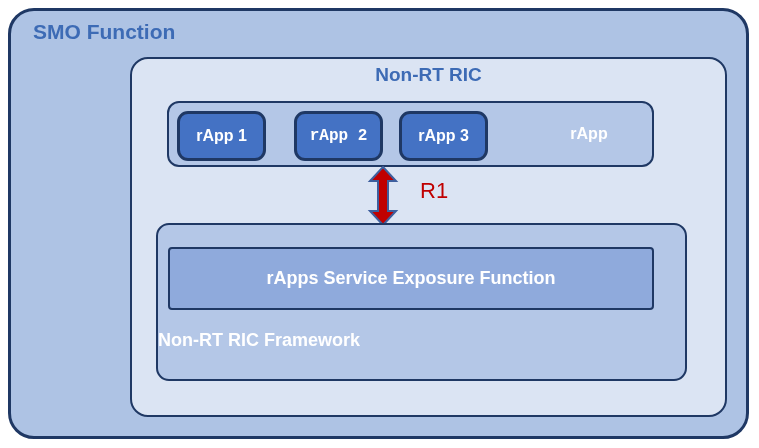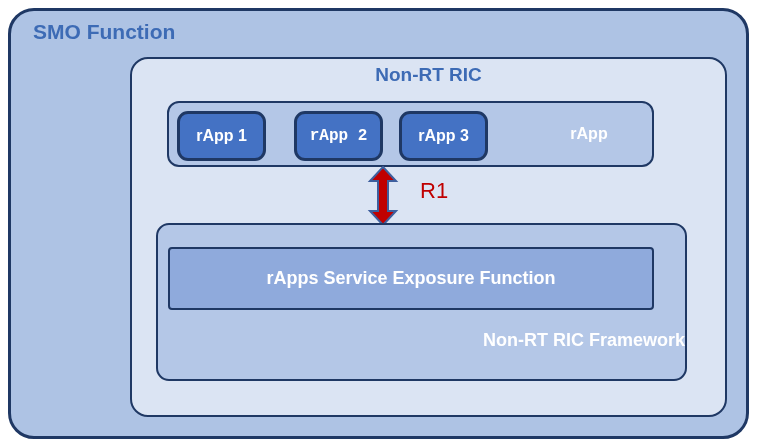--- a/index.html
+++ b/index.html
@@ -125,21 +125,21 @@
     display: flex;
     align-items: center;
     justify-content: center;
     color: #ffffff;
     font-size: 18px;
     font-weight: bold;
   }
   .fw-label {
     position: absolute;
     left: 0; right: 0; top: 105px;
-    text-align: right;
+    text-align: left;
     color: #ffffff;
     font-size: 18px;
     font-weight: bold;
   }
 </style>
 </head>
 <body>
 
 <div class="canvas">
   <div class="smo-box">

